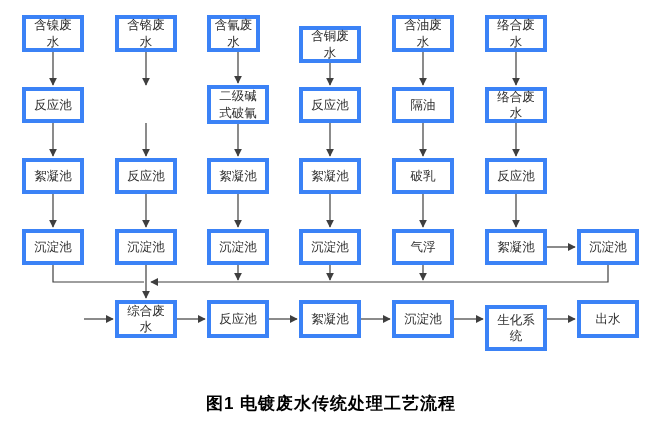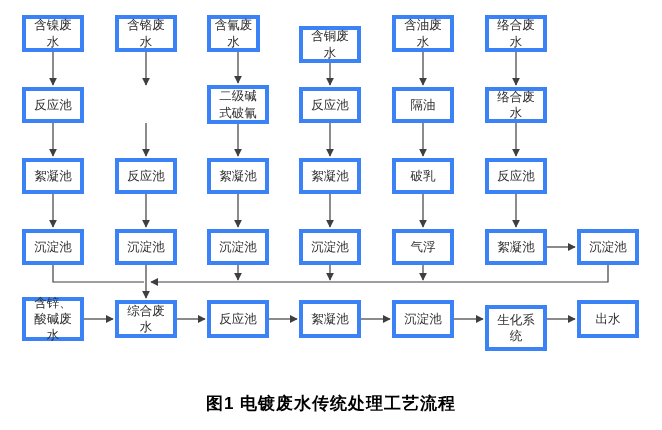--- a/index.html
+++ b/index.html
@@ -122,21 +122,20 @@
   <div class="node" style="left:485px; top:158px; width:62px; height:36px;">反应池</div>
 
   <div class="node" style="left:22px;  top:229px; width:62px; height:36px;">沉淀池</div>
   <div class="node" style="left:115px; top:229px; width:62px; height:36px;">沉淀池</div>
   <div class="node" style="left:207px; top:229px; width:62px; height:36px;">沉淀池</div>
   <div class="node" style="left:299px; top:229px; width:62px; height:36px;">沉淀池</div>
   <div class="node" style="left:392px; top:229px; width:62px; height:36px;">气浮</div>
   <div class="node" style="left:485px; top:229px; width:62px; height:36px;">絮凝池</div>
   <div class="node" style="left:577px; top:229px; width:62px; height:36px;">沉淀池</div>
 
-  <div class="node" style="left:22px;  top:297px; width:62px; height:44px;">含锌、酸碱废水</div>
   <div class="node" style="left:115px; top:300px; width:62px; height:38px;">综合废水</div>
   <div class="node" style="left:207px; top:300px; width:62px; height:38px;">反应池</div>
   <div class="node" style="left:299px; top:300px; width:62px; height:38px;">絮凝池</div>
   <div class="node" style="left:392px; top:300px; width:62px; height:38px;">沉淀池</div>
   <div class="node" style="left:485px; top:305px; width:62px; height:46px;">生化系统</div>
   <div class="node" style="left:577px; top:300px; width:62px; height:38px;">出水</div>
 
   <div class="caption">图1 电镀废水传统处理工艺流程</div>
 
 </div>

